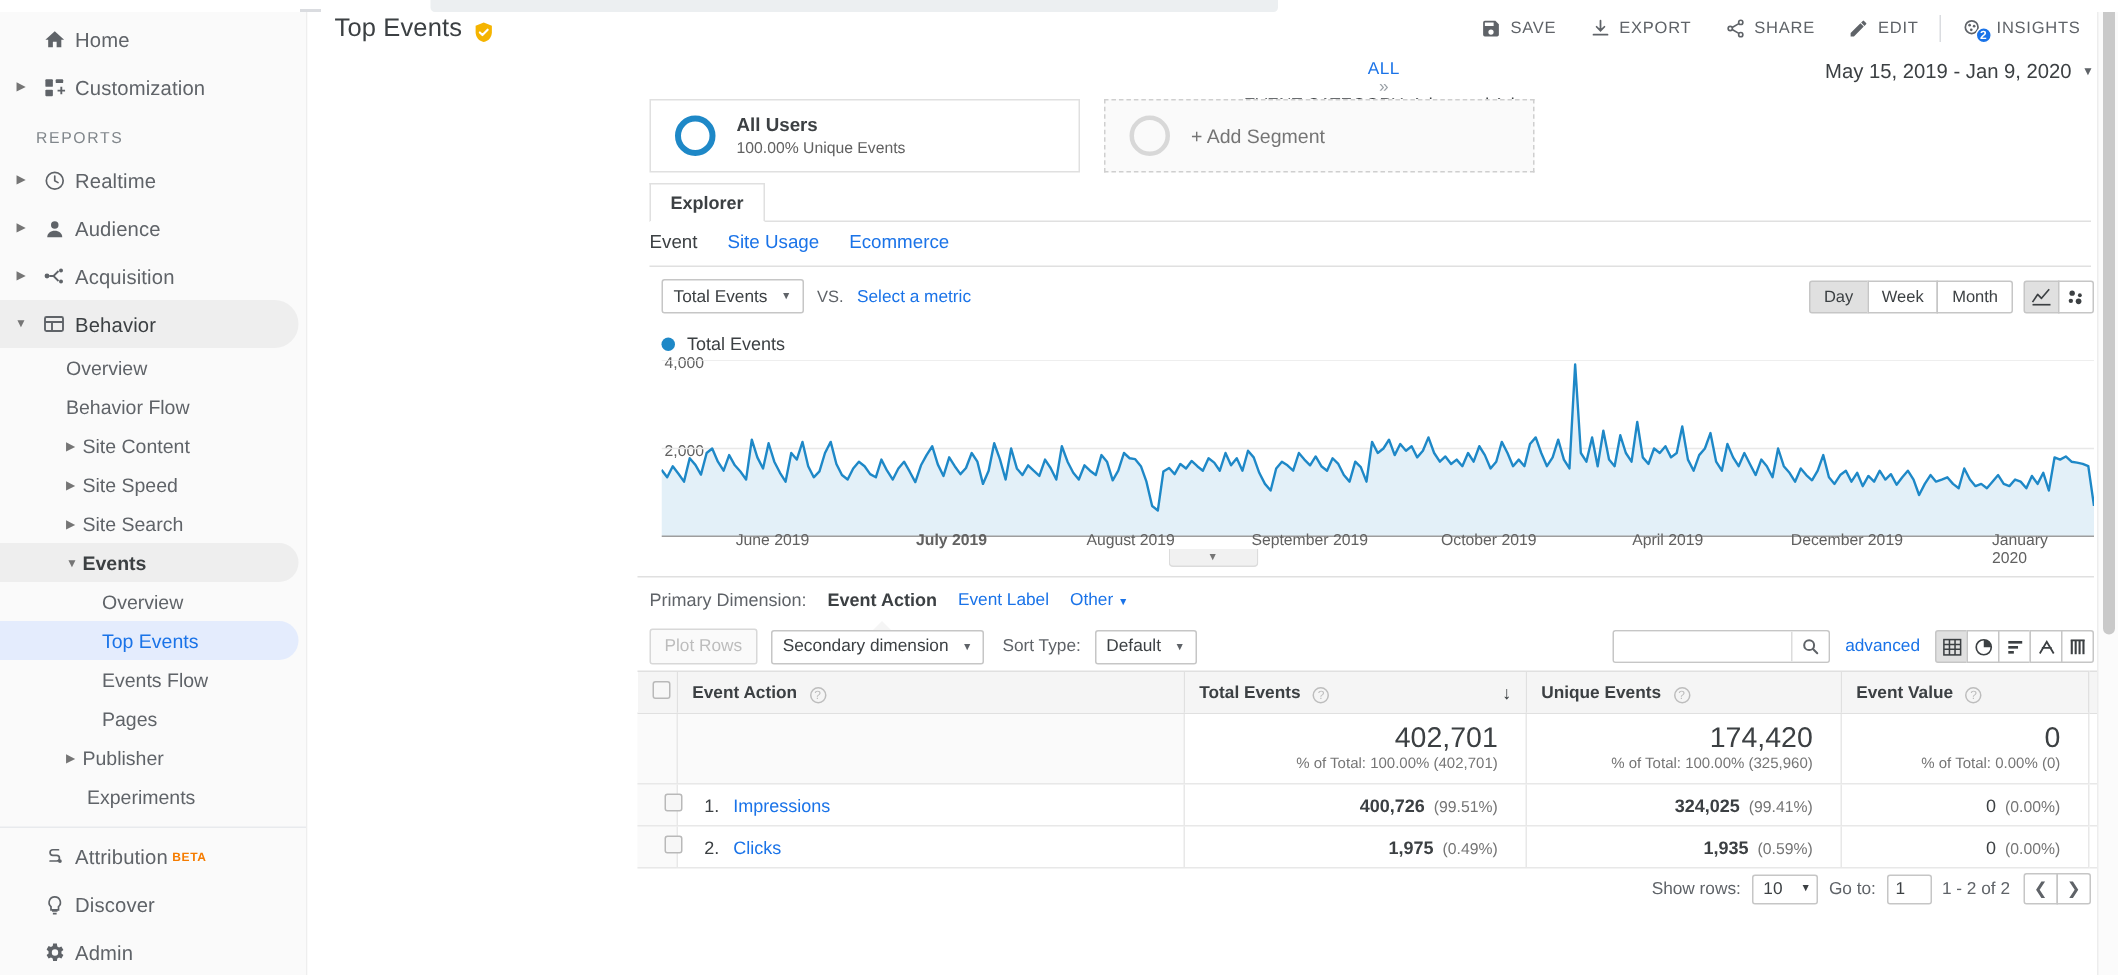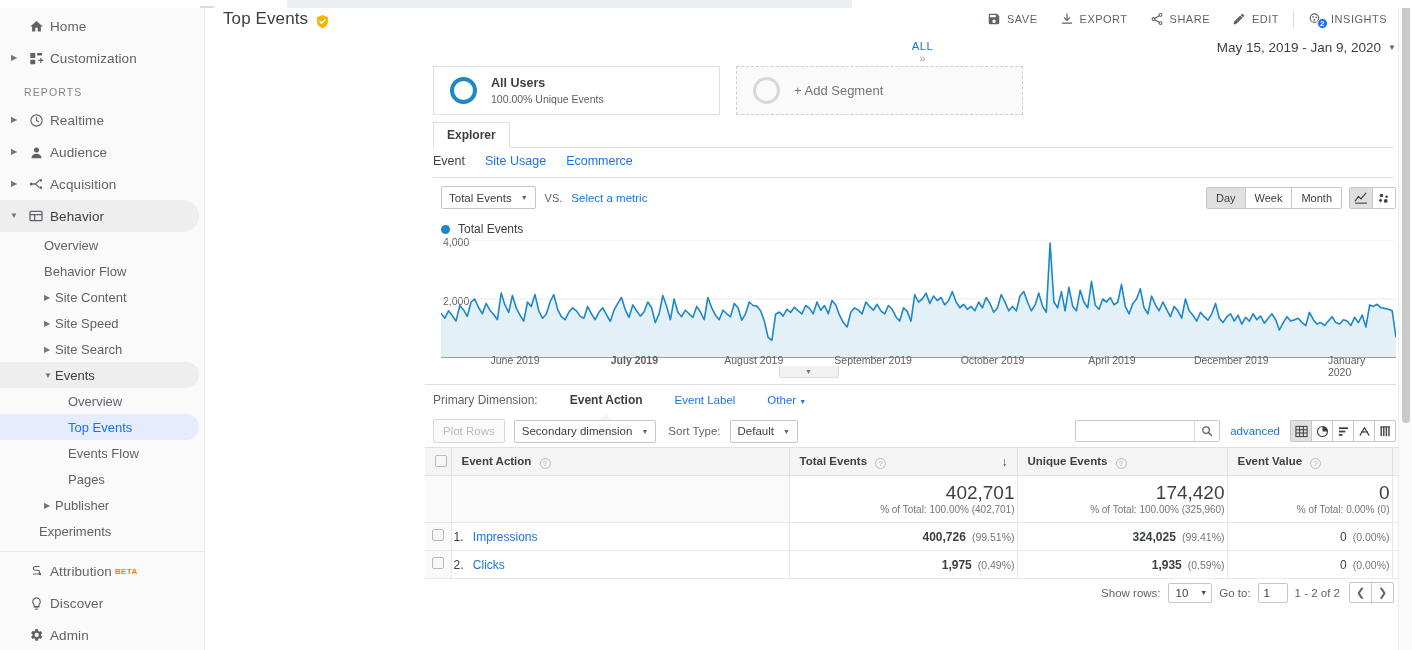--- a/index.html
+++ b/index.html
@@ -72,21 +72,21 @@
   }
   .sub-row .lbl { font-size: 13px; color: #5f6368; }
   .sub-row .caret {
     position: absolute; margin-left: -11px; font-size: 8px; color: #757575;
   }
   .sub-row.grp { padding-left: 55px; }
   .sub-row.grp .caret { margin-left: -11px; }
   .sub-row.sel { background: #e4ecfd; }
   .sub-row.sel .lbl { color: #1a73e8; font-weight: 500; }
   .sub-row.sub-grey { background: #eeeeee; }
-  .sub-row.sub-grey .lbl { color: #3c4043; }
+  .sub-row.sub-grey .lbl { color: #3c4043; font-weight: bold; }
 
   .sb-div { height: 1px; background: #e8eaed; margin: 7px 0 3px 0; }
   .beta {
     font-size: 8px; color: #f57c00; font-weight: 700;
     vertical-align: super; margin-left: 3px; letter-spacing: .4px;
   }
 
   
   .main {
     flex: 1 1 auto; height: 650px; position: relative;
@@ -247,21 +247,21 @@
     width: 60px; height: 12px; background: #f1f1f1;
     border: 1px solid #dcdcdc; border-top: none;
     border-radius: 0 0 3px 3px;
     display: flex; align-items: center; justify-content: center;
     font-size: 7px; color: #757575; cursor: pointer;
   }
 
   
   .pd-row {
     position: absolute; top: 393px; left: 228px;
-    display: flex; align-items: center; gap: 32px; font-size: 12px;
+    display: flex; align-items: center; gap: 14px; font-size: 12px;
   }
   .pd-lab { color: #5f6368; }
   .pd-cur { color: #3c4043; font-weight: 700; position: relative; }
   .pd-cur::after {
     content: ""; position: absolute; left: 50%; bottom: -13px;
     margin-left: -6px; width: 0; height: 0;
     border-left: 6px solid transparent; border-right: 6px solid transparent;
     border-bottom: 6px solid #f5f5f5;
   }
 
@@ -314,21 +314,21 @@
   .q {
     display: inline-block; width: 11px; height: 11px; border-radius: 50%;
     border: 1px solid #bdbdbd; color: #bdbdbd; font-size: 8px;
     text-align: center; line-height: 10px; margin-left: 5px;
     position: relative; top: 1px; cursor: pointer; font-weight: 400;
   }
   .sortarrow {
     position: absolute; right: 9px; top: 7px; color: #3c4043; font-size: 12px;
   }
   .tbl td {
-    border-bottom: 1px solid #e8e8e8; padding: 0 2px;
+    border-bottom: 1px solid #e8e8e8; padding: 0 18px;
     font-size: 12px; color: #3c4043;
   }
   .tbl td.sep { border-left: 1px solid #e8e8e8; }
   .sum-row td { height: 47px; vertical-align: middle; }
   .sum-big {
     text-align: right; font-size: 19px; color: #3c4043; font-weight: 400;
     line-height: 1.05;
   }
   .sum-sub {
     text-align: right; font-size: 10px; color: #757575; margin-top: 2px;
@@ -499,21 +499,21 @@
       <span class="lbl">Events Flow</span>
     </div>
     <div class="sub-row grp" style="padding-left:68px">
       <span class="lbl">Pages</span>
     </div>
 
     <div class="sub-row grp">
       <span class="caret">▶</span>
       <span class="lbl">Publisher</span>
     </div>
-    <div class="sub-row" style="padding-left:39px">
+    <div class="sub-row" style="padding-left:58px">
       <span class="lbl">Experiments</span>
     </div>
 
     <div class="sb-div"></div>
 
     <div class="nav-row">
       <span class="arrow"></span>
       <span class="ico">
         <svg width="15" height="15" viewBox="0 0 24 24" fill="none" stroke="#5f6368" stroke-width="1.8">
           <path d="M16 4h-6a3 3 0 0 0 0 6h4a3 3 0 0 1 0 6H7" stroke-linecap="round"></path>

